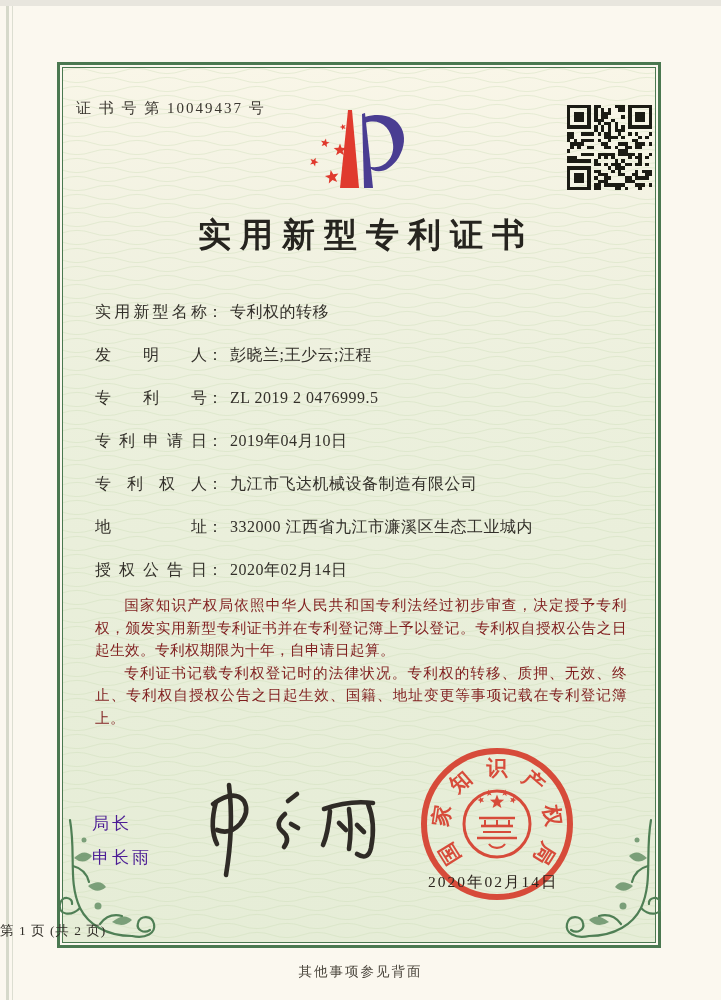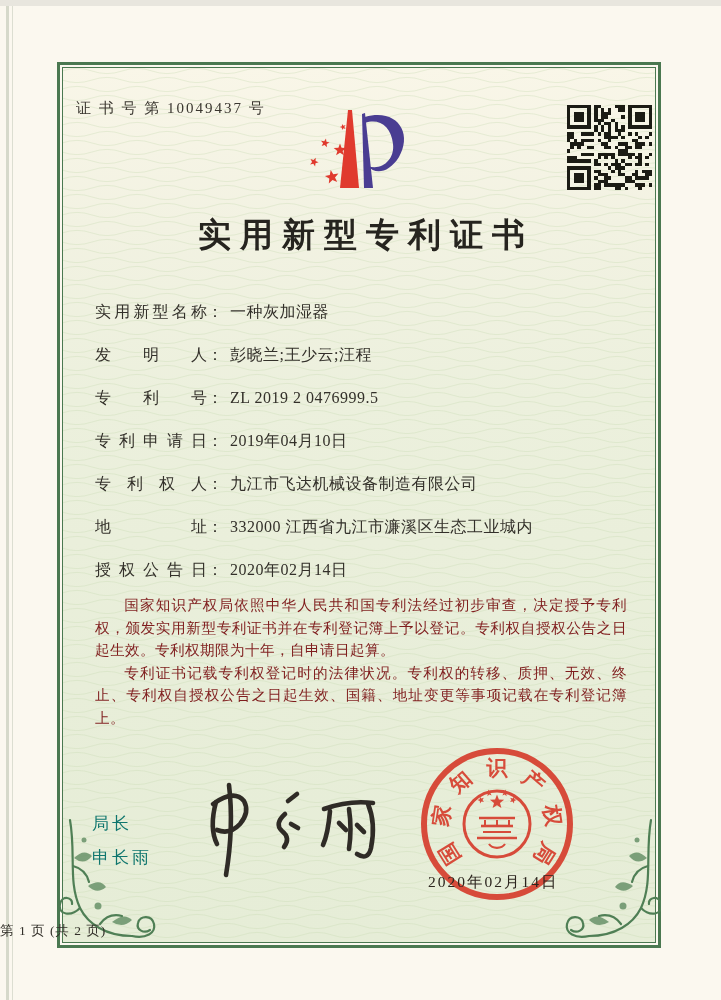--- a/index.html
+++ b/index.html
@@ -50,21 +50,21 @@
   .fcolon{display:inline-block;}
   .fvalue{margin-left:7px;letter-spacing:.5px;}
   .grant-no{position:absolute;left:255px;top:0;white-space:nowrap;}
 
   .paras{
     position:absolute;left:95px;top:588px;width:532px;z-index:4;
     font-size:14.6px;line-height:22.5px;text-align:justify;color:#7f1d1d;letter-spacing:.4px;
   }
   .paras p{margin:0;text-indent:2em;}
 
-  .signer{position:absolute;left:92px;top:806px;z-index:5;font-size:17px;letter-spacing:3px;color:#0f766e;}
+  .signer{position:absolute;left:92px;top:806px;z-index:5;font-size:17px;letter-spacing:3px;color:#4c1d95;}
   .signer div{margin-bottom:11px;}
   .signature{position:absolute;left:188px;top:772px;width:215px;height:105px;z-index:5;}
 
   .seal{position:absolute;left:413px;top:734px;width:168px;height:168px;z-index:6;opacity:.9;}
   .seal-date{
     position:absolute;left:428px;top:866px;z-index:10;
     font-size:15.5px;letter-spacing:2px;color:#2c251e;white-space:nowrap;
   }
 
   .page-info{position:absolute;left:0;top:916px;width:721px;text-align:left;z-index:4;font-size:13.5px;letter-spacing:1px;}
@@ -528,21 +528,21 @@
       <rect x="14" y="24" width="1" height="1" fill="#1b1b14"></rect>
       <rect x="15" y="24" width="1" height="1" fill="#1b1b14"></rect>
       <rect x="17" y="24" width="1" height="1" fill="#1b1b14"></rect>
       <rect x="21" y="24" width="1" height="1" fill="#1b1b14"></rect>
     </svg>
 
   <div class="title">实用新型专利证书</div>
 
   <div class="fields">
     <div class="frow" style="top:0">
-      <span class="flabel">实用新型名称</span><span class="fcolon">：</span><span class="fvalue">一种灰加湿器</span>
+      <span class="flabel">实用新型名称</span><span class="fcolon">：</span><span class="fvalue">专利权的转移</span>
     </div>
     <div class="frow" style="top:43px">
       <span class="flabel">发明人</span><span class="fcolon">：</span><span class="fvalue">彭晓兰;王少云;汪程</span>
     </div>
     <div class="frow" style="top:86px">
       <span class="flabel">专利号</span><span class="fcolon">：</span><span class="fvalue">ZL 2019 2 0476999.5</span>
     </div>
     <div class="frow" style="top:129px">
       <span class="flabel">专利申请日</span><span class="fcolon">：</span><span class="fvalue">2019年04月10日</span>
     </div>
@@ -608,14 +608,15 @@
         <text x="47.5" y="48.5" transform="rotate(-40.7 47.5 41.5)">知</text>
         <text x="84.0" y="35.0" transform="rotate(0.0 84.0 28.0)">识</text>
         <text x="120.5" y="48.5" transform="rotate(40.7 120.5 41.5)">产</text>
         <text x="139.4" y="82.6" transform="rotate(81.3 139.4 75.6)">权</text>
         <text x="131.5" y="120.7" transform="rotate(122.0 131.5 113.7)">局</text>
       </g>
   </svg>
   <div class="seal-date">2020年02月14日</div>
 
   <div class="page-info">第 1 页 (共 2 页)</div>
+  <div class="back-note">其他事项参见背面</div>
 
 </div>
 
 </body></html>

